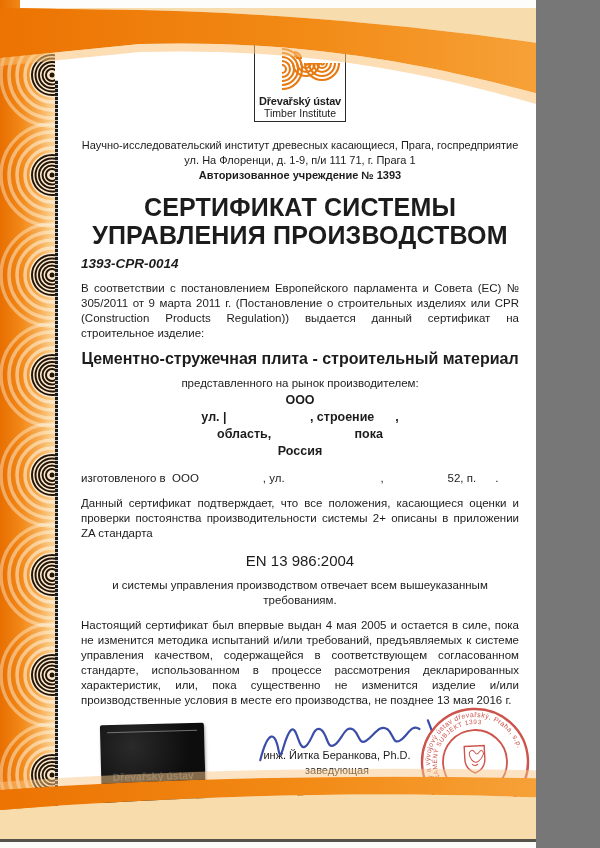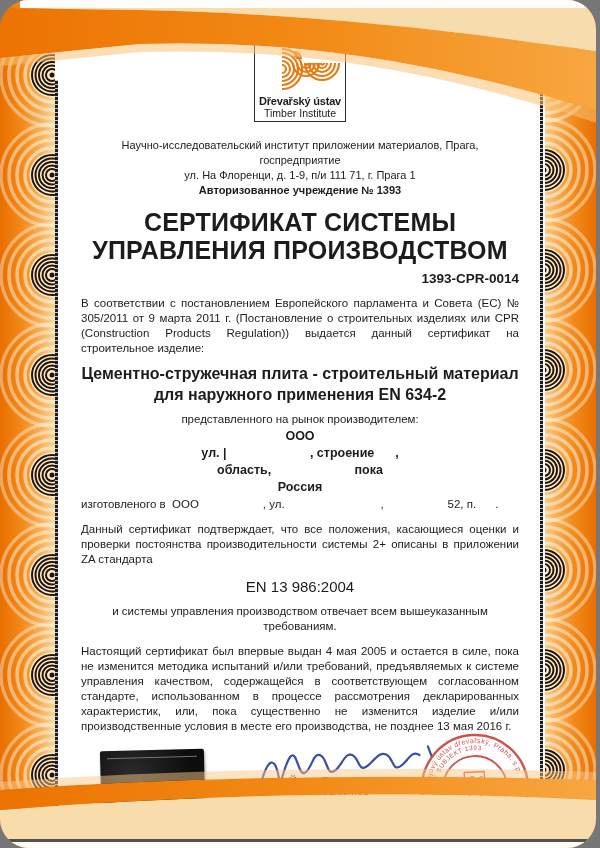--- a/index.html
+++ b/index.html
@@ -1,20 +1,19 @@
 <!DOCTYPE html>
 <html><head>
 <meta charset="utf-8">
 <style>
   html,body{margin:0;padding:0;background:#777;}
   .canvas{
-    position:relative;width:596px;height:848px;overflow:hidden;
+    position:relative;width:536px;height:848px;overflow:hidden;
     background:#a3a3a3;font-family:"Liberation Sans","DejaVu Sans",sans-serif;
     color:#1c1c1c;
-    border-radius:29px;
   }
   
   .border-strip{position:absolute;top:0;width:55px;height:848px;z-index:1;}
   .border-strip.left{left:0;}
   .border-strip.right{right:0;}
   
   .deco-top{position:absolute;left:0;top:0;width:600px;height:135px;z-index:3;pointer-events:none;}
   .deco-bottom{position:absolute;left:0;bottom:0;width:600px;height:120px;z-index:3;pointer-events:none;}
   
   .sheet{
@@ -35,27 +34,27 @@
     width:92px;height:84px;margin:32px auto 0;border:1.6px solid #2b2b2b;
     background:#fff;text-align:center;box-sizing:border-box;padding-top:6px;
   }
   .logo-box .ln1{font-size:11px;font-weight:bold;line-height:12px;letter-spacing:-.2px;}
   .logo-box .ln2{font-size:10.5px;line-height:12px;color:#222;}
   
   .hdr{margin-top:16px;text-align:center;font-size:11px;line-height:15px;}
   .hdr .b{font-weight:bold;}
   
   .title{margin-top:10px;text-align:center;font-size:25px;font-weight:bold;line-height:28px;letter-spacing:.2px;}
-  .cert-no{margin-top:7px;text-align:right;font-size:13.5px;font-weight:bold;}
+  .cert-no{margin-top:7px;text-align:left;font-size:13.5px;font-weight:bold;font-style:italic;}
   
   .para{margin-top:10px;font-size:11.5px;line-height:15px;text-align:justify;}
   .product{margin-top:7px;text-align:center;font-size:16px;font-weight:bold;line-height:21px;}
   .center-sm{margin-top:7px;text-align:center;font-size:11.5px;line-height:15px;}
   .addr{margin-top:1px;text-align:center;font-size:12.5px;font-weight:bold;line-height:16px;white-space:pre;}
-  .made-in{margin-top:2px;font-size:11.5px;line-height:15px;white-space:pre;}
+  .made-in{margin-top:12px;font-size:11.5px;line-height:15px;white-space:pre;}
   .standard{margin-top:11px;text-align:center;font-size:15px;font-weight:normal;}
   .meets{margin-top:9px;font-size:11.5px;line-height:15px;text-align:center;}
   
   .bottom-row{position:relative;margin-top:6px;height:120px;}
   .black-stamp{
     position:absolute;left:20px;top:10px;width:104px;height:88px;
     background:radial-gradient(circle at 30% 25%, #2a2a2a 0%, #0d0d0d 60%);
     border-radius:2px;transform:rotate(-1.5deg);
     box-shadow:1px 2px 3px rgba(0,0,0,.35);
   }
@@ -155,36 +154,35 @@
             <path d="M53,18 A9,9 0 0 0 71,18"></path>
             <path d="M57,18 A5,5 0 0 0 67,18"></path>
             <path d="M61,18 A1.6,1.6 0 0 0 64.2,18"></path>
           </g>
         </svg>
         <div class="ln1">Dřevařský ústav</div>
         <div class="ln2">Timber Institute</div>
       </div>
 
       <div class="hdr">
-        <div>Научно-исследовательский институт приложении материалов, Прага, госпредприятие</div>
+        <div>Научно-исследовательский институт древесных касающиеся, Прага, госпредприятие</div>
         <div>ул. На Флоренци, д. 1-9, п/и 111 71, г. Прага 1</div>
         <div class="b">Авторизованное учреждение № 1393</div>
       </div>
 
       <div class="title">
         <div>СЕРТИФИКАТ СИСТЕМЫ</div>
         <div>УПРАВЛЕНИЯ ПРОИЗВОДСТВОМ</div>
       </div>
       <div class="cert-no">1393-CPR-0014</div>
 
       <div class="para">В соответствии с постановлением Европейского парламента и Совета (ЕС) № 305/2011 от 9 марта 2011 г. (Постановление о строительных изделиях или CPR (Construction Products Regulation)) выдается данный сертификат на строительное изделие:</div>
 
       <div class="product">
         <div>Цементно-стружечная плита - строительный материал</div>
-        <div>для наружного применения EN 634-2</div>
       </div>
 
       <div class="center-sm">представленного на рынок производителем:</div>
 
       <div class="addr">ООО</div>
       <div class="addr">ул. |                        , строение      ,</div>
       <div class="addr">область,                        пока</div>
       <div class="addr">Россия</div>
 
       <div class="made-in">изготовленого в  ООО                    , ул.                              ,                    52, п.      .</div>

